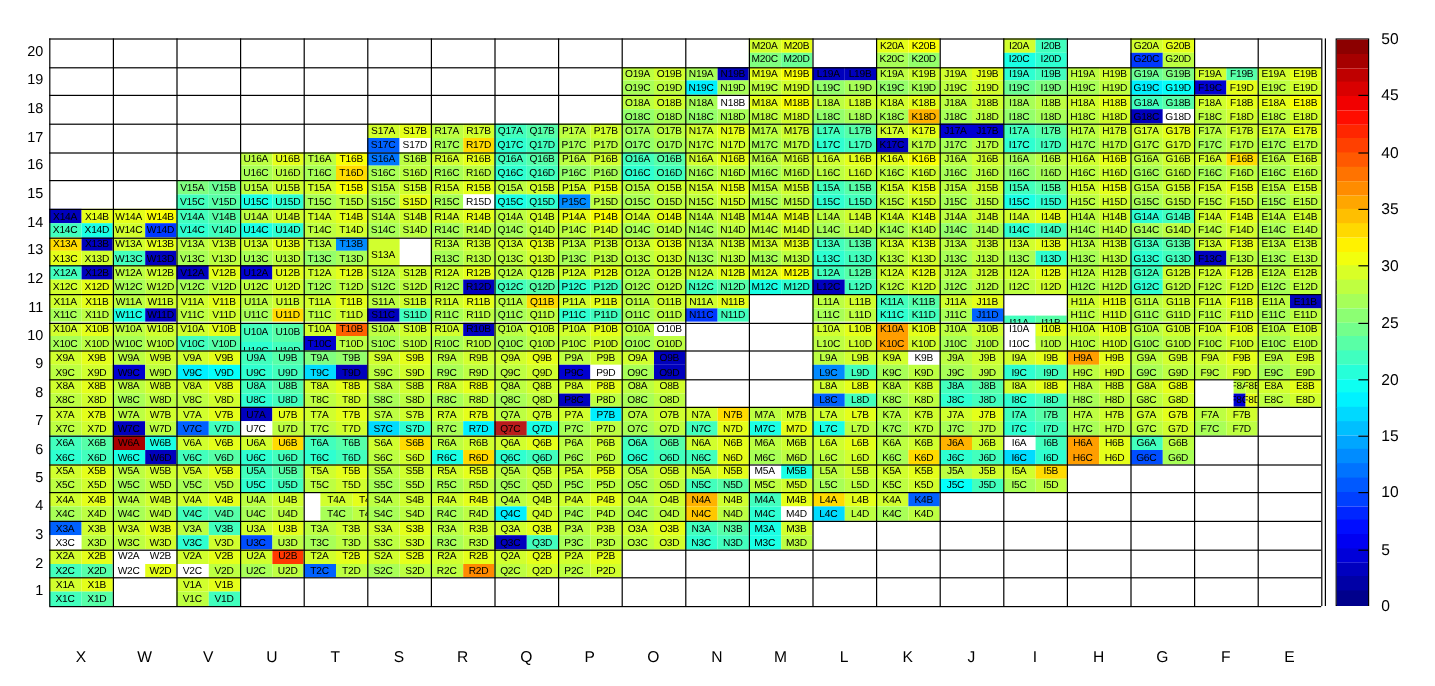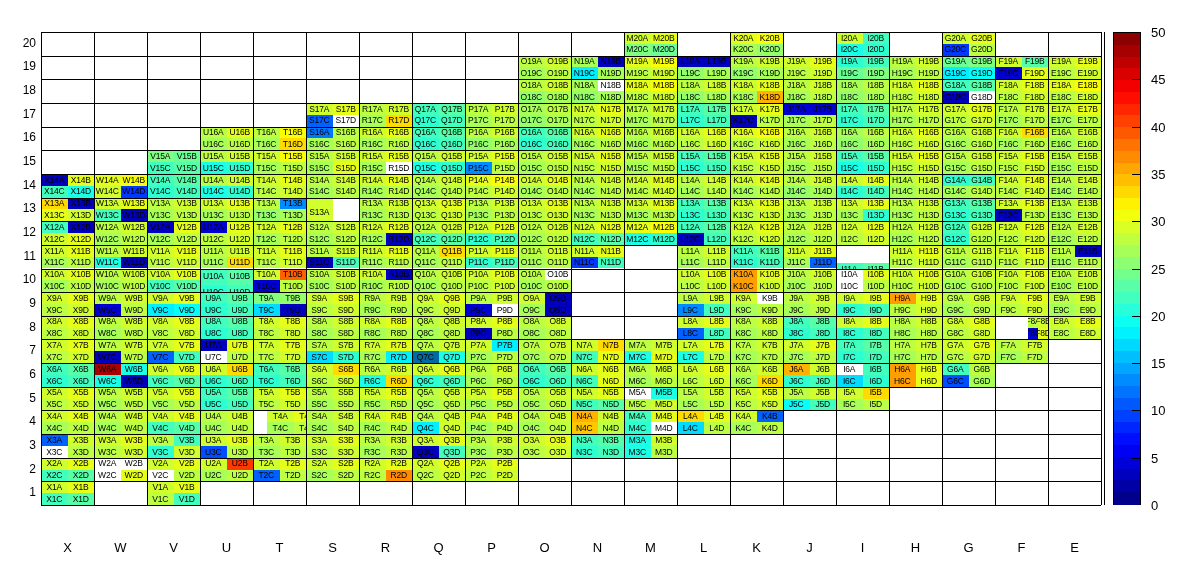--- a/index.html
+++ b/index.html
@@ -1329,21 +1329,21 @@
       </div>
       <div class="cell" style="left: 318px; top: 307.45px; width: 53px; height: 23.65px;">
         <div class="sub" style="background: rgb(209, 255, 46);">R7A</div>
         <div class="sub" style="background: rgb(229, 255, 26);">R7B</div>
         <div class="sub" style="background: rgb(168, 255, 87);">R7C</div>
         <div class="sub" style="background: rgb(0, 240, 255);">R7D</div>
       </div>
       <div class="cell" style="left: 371px; top: 307.45px; width: 53px; height: 23.65px;">
         <div class="sub" style="background: rgb(189, 255, 66);">Q7A</div>
         <div class="sub" style="background: rgb(209, 255, 46);">Q7B</div>
-        <div class="sub" style="background: #0369a1;">Q7C</div>
+        <div class="sub" style="background: #b91c1c;">Q7C</div>
         <div class="sub" style="background: rgb(26, 255, 229);">Q7D</div>
       </div>
       <div class="cell" style="left: 424px; top: 307.45px; width: 53px; height: 23.65px;">
         <div class="sub" style="background: rgb(209, 255, 46);">P7A</div>
         <div class="sub" style="background: rgb(0, 240, 255);">P7B</div>
         <div class="sub" style="background: rgb(168, 255, 87);">P7C</div>
         <div class="sub" style="background: rgb(189, 255, 66);">P7D</div>
       </div>
       <div class="cell" style="left: 477px; top: 307.45px; width: 53px; height: 23.65px;">
         <div class="sub" style="background: rgb(189, 255, 66);">O7A</div>

